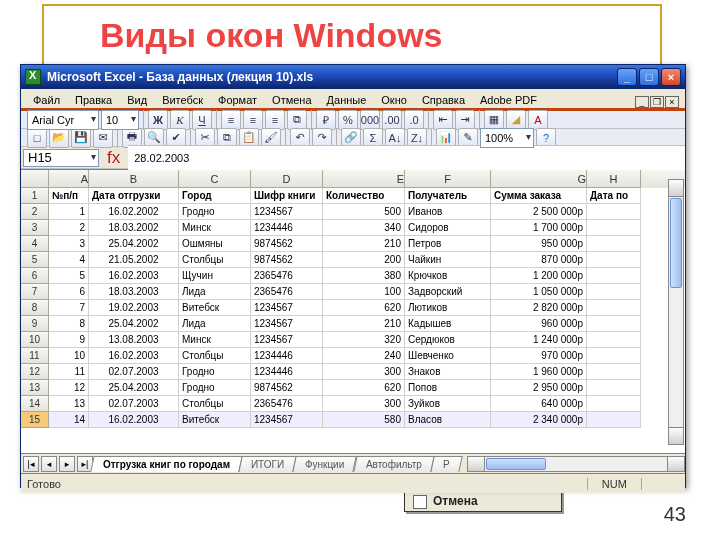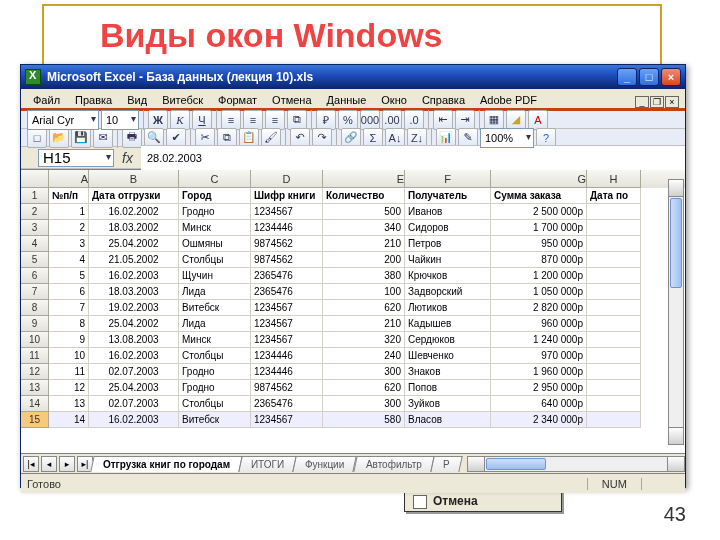--- a/index.html
+++ b/index.html
@@ -81,23 +81,23 @@
   .toolbar{height:18px;background:#e8ecf6;border-bottom:1px solid #c0c0c0;display:flex;align-items:center;gap:2px;padding:2px 6px}
   .tb-btn{width:20px;height:20px;border:1px solid #b0b0b0;background:linear-gradient(#fdfefe,#dfe7f5);border-radius:2px;display:flex;align-items:center;justify-content:center;cursor:pointer;font-size:11px;color:#335}
   .tb-sep{width:1px;height:20px;background:#b0b0b0;margin:0 2px}
   .tb-combo{height:20px;border:1px solid #7f9db9;background:#fff;display:flex;align-items:center;padding:0 14px 0 4px;position:relative;font-size:11px}
   .tb-combo::after{content:"▾";position:absolute;right:2px;top:2px;font-size:10px;color:#335}
   .font-name{width:72px}
   .tb-btn.b{font-weight:bold}
   .tb-btn.i{font-style:italic;font-family:'Times New Roman',serif}
   .tb-btn.u{text-decoration:underline}
   .namebox-row{height:22px;border-bottom:1px solid #c0c0c0;display:flex;align-items:center;background:#ece9d8}
-  .namebox{width:76px;height:18px;border:1px solid #7f9db9;background:#fff;margin-left:17px;display:flex;align-items:center;padding:0 14px 0 4px;position:relative;font-size:15px}
+  .namebox{width:76px;height:18px;border:1px solid #7f9db9;background:#fff;margin-left:2px;display:flex;align-items:center;padding:0 14px 0 4px;position:relative;font-size:13px}
   .namebox::after{content:"▾";position:absolute;right:2px;top:1px;font-size:10px;color:#335}
-  .fx{padding:0 8px;font-style:italic;color:#404040;font-size:14px}
+  .fx{padding:0 8px;color:#b91c1c;font-size:17px}
   .formula{height:18px;border:1px solid #c0c0c0;border-left:none;border-right:none;background:#fff;flex:1;padding:12px 6px;font-size:11px;display:flex;align-items:center}
   
   .grid{height:284px;display:flex;flex-direction:column;border-top:1px solid #808080;background:#fff}
   .colhead{display:flex;height:18px;background:linear-gradient(#f7f7f3,#e4e3db)}
   .corner{width:28px;border-right:1px solid #aca899;border-bottom:1px solid #aca899;background:linear-gradient(#f7f7f3,#e4e3db)}
   .ch{border-right:1px solid #aca899;border-bottom:1px solid #aca899;text-align:center;font-size:11px;color:#333;display:flex;align-items:center;justify-content:center;background:linear-gradient(#f7f7f3,#e4e3db)}
   .body{flex:1;overflow:hidden}
   .r{display:flex;height:16px}
   .rh{width:28px;border-right:1px solid #aca899;border-bottom:1px solid #aca899;background:linear-gradient(#f7f7f3,#e4e3db);text-align:center;font-size:10px;display:flex;align-items:center;justify-content:center;color:#333}
   .c{border-right:1px solid #d4d0c8;border-bottom:1px solid #d4d0c8;font-size:10px;padding:0 3px;display:flex;align-items:center;overflow:hidden;white-space:nowrap}

